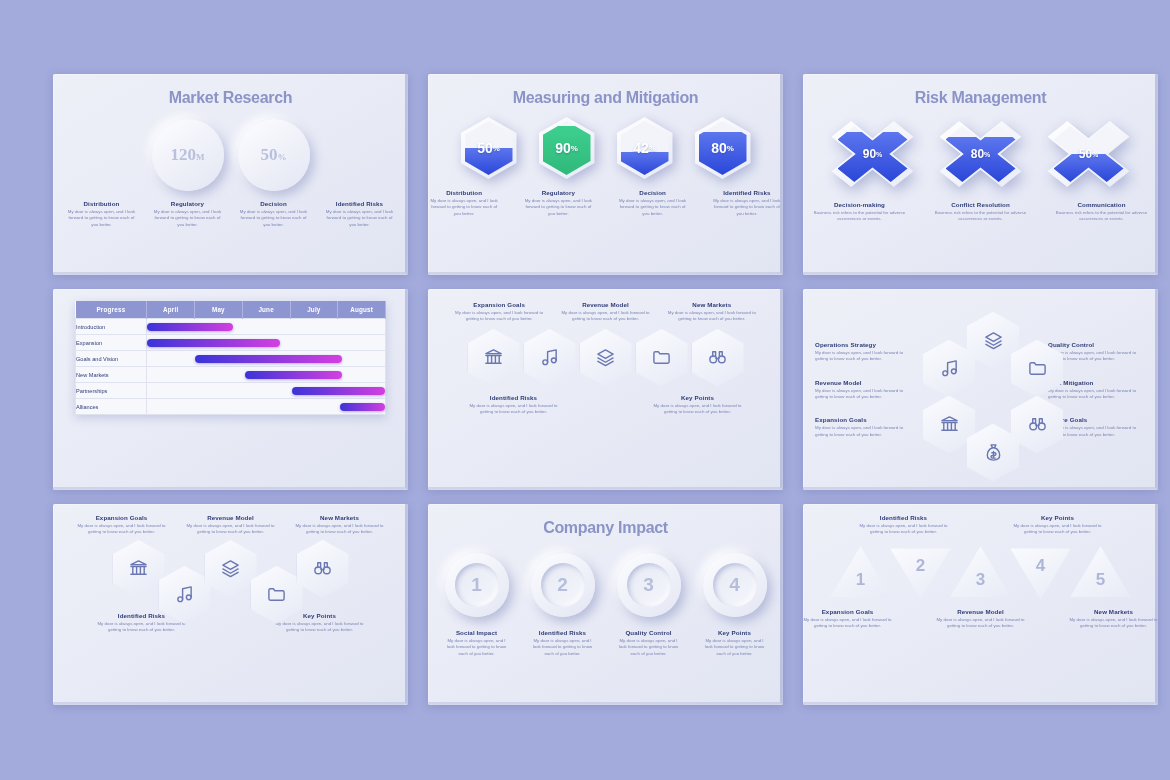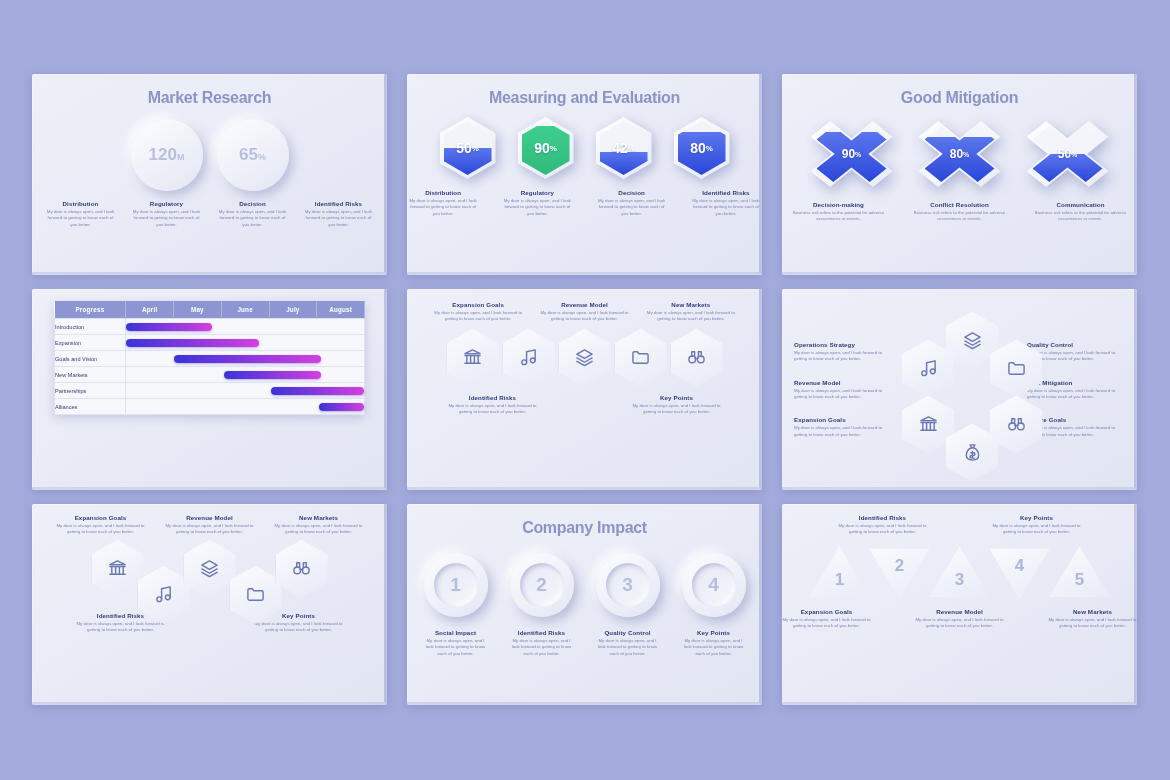--- a/index.html
+++ b/index.html
@@ -9,21 +9,21 @@
     background: #a3aadc;
     font-family: "Liberation Sans", sans-serif;
     overflow: hidden;
   }
   #grid {
     width: 1170px; height: 780px;
     display: grid;
     grid-template-columns: repeat(3, 355px);
     grid-template-rows: repeat(3, 201px);
     column-gap: 20px; row-gap: 14px;
-    padding: 74px 29px 0 32px;
+    padding: 74px 29px 0 53px;
     align-content: start; justify-content: start;
   }
   .card {
     position: relative;
     width: 355px; height: 201px;
     background: linear-gradient(150deg,#eef0f8 0%,#e9ebf6 45%,#e1e5f2 100%);
     border-radius: 2px;
     box-shadow: 0 2px 10px rgba(70,80,140,.22), 0 0 0 1px rgba(255,255,255,.35) inset;
     overflow: hidden;
   }
@@ -36,21 +36,21 @@
     text-align:center; color:#8b94c6;
     font-size:16px; font-weight:700; letter-spacing:-.3px;
     padding-top:15px;
   }
   .cap-title { font-size:6.2px; font-weight:700; color:#2f3d77; letter-spacing:.1px; }
   .cap-body  { font-size:4.4px; color:#7b86b6; line-height:1.45; margin-top:2px; }
   .cap { text-align:center; }
 
   
   .row-circles { display:flex; justify-content:center; gap:14px; margin-top:12px; }
-  .cir-wrap { width:72px; text-align:center; }
+  .cir-wrap { width:72px; text-align:center;font-family:Liberation Serif, serif; }
   .cir {
     width:72px; height:72px; border-radius:50%;
     background:linear-gradient(145deg,#fdfdff,#e3e6f3);
     box-shadow:4px 5px 11px rgba(120,130,185,.42), -4px -4px 10px rgba(255,255,255,.95);
     display:flex; align-items:center; justify-content:center;
   }
   .cir-val { font-size:17px; font-weight:700; color:#b9c0dd; }
   .cir-val sub { font-size:9px; vertical-align:baseline; }
   .p1-caps { display:flex; justify-content:center; gap:14px; margin-top:9px; }
   .p1-caps > div { width:72px; }
@@ -194,21 +194,21 @@
     <div class="card">
       <div class="card-title">Market Research</div>
       <div class="row-circles">
         <div class="cir-wrap">
           <div class="cir">
             <div class="cir-val">120<sub>M</sub></div>
           </div>
         </div>
         <div class="cir-wrap">
           <div class="cir">
-            <div class="cir-val">65<sub>%</sub></div>
+            <div class="cir-val">50<sub>%</sub></div>
           </div>
         </div>
       </div>
       <div class="p1-caps">
         <div class="cap">
           <div class="cap-title">Distribution</div>
           <div class="cap-body">My door is always open, and I look forward to getting to know each of you better.</div>
         </div>
         <div class="cap">
           <div class="cap-title">Regulatory</div>
@@ -218,21 +218,21 @@
           <div class="cap-title">Decision</div>
           <div class="cap-body">My door is always open, and I look forward to getting to know each of you better.</div>
         </div>
         <div class="cap">
           <div class="cap-title">Identified Risks</div>
           <div class="cap-body">My door is always open, and I look forward to getting to know each of you better.</div>
         </div>
       </div>
     </div>
     <div class="card">
-      <div class="card-title">Measuring and Evaluation</div>
+      <div class="card-title">Measuring and Mitigation</div>
       <div class="row-hex">
         <div class="hexg">
           <div class="hex-shell"></div>
           <div class="hex-inner">
             <div class="hex-fill" style="height: 50%; background: linear-gradient(rgb(92, 118, 238), rgb(42, 70, 216));"></div>
           </div>
           <div class="hex-txt">50<sub>%</sub></div>
         </div>
         <div class="hexg">
           <div class="hex-shell"></div>
@@ -269,21 +269,21 @@
           <div class="cap-title">Decision</div>
           <div class="cap-body">My door is always open, and I look forward to getting to know each of you better.</div>
         </div>
         <div class="cap">
           <div class="cap-title">Identified Risks</div>
           <div class="cap-body">My door is always open, and I look forward to getting to know each of you better.</div>
         </div>
       </div>
     </div>
     <div class="card">
-      <div class="card-title">Good Mitigation</div>
+      <div class="card-title">Risk Management</div>
       <div class="row-x">
         <div class="xm">
           <div class="x-shell"></div>
           <div class="x-inner">
             <div class="x-fill" style="height: 90%;"></div>
           </div>
           <div class="x-txt">90<sub>%</sub></div>
         </div>
         <div class="xm">
           <div class="x-shell"></div>

